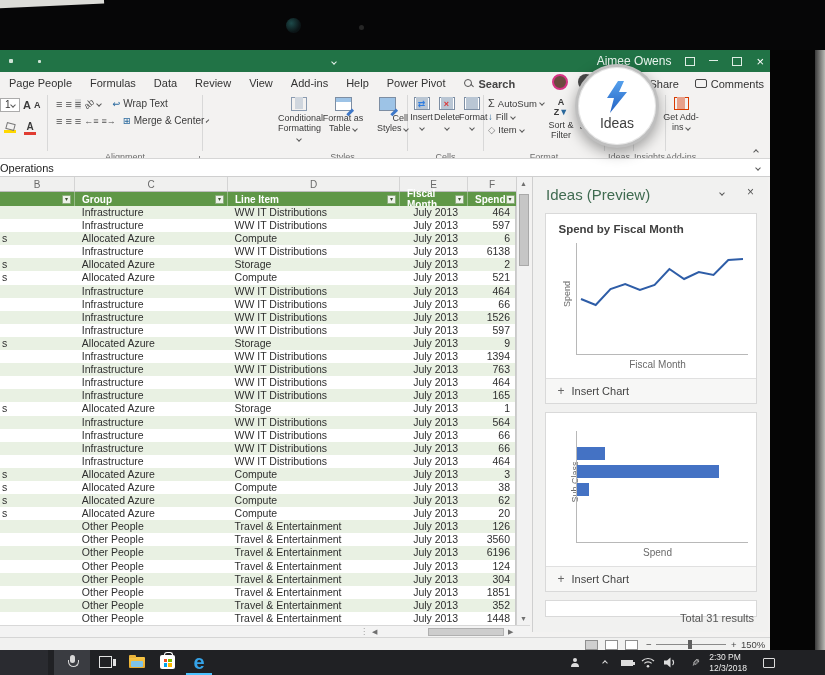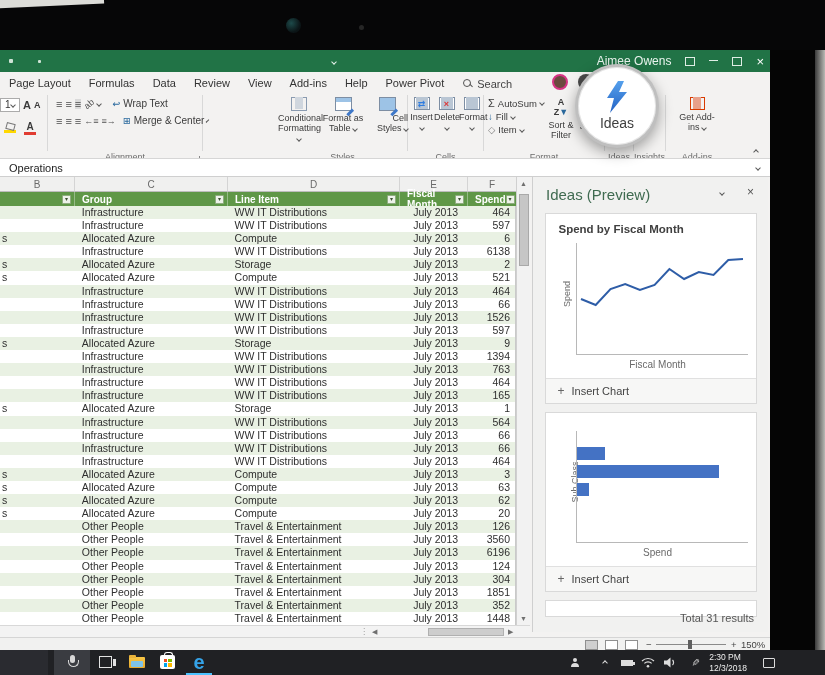--- a/index.html
+++ b/index.html
@@ -32,21 +32,21 @@
 
   
   .chev{display:inline-block;width:4px;height:4px;border-right:1px solid #5a5a5a;border-bottom:1px solid #5a5a5a;
         transform:rotate(45deg);vertical-align:middle;}
   .chev.w{border-color:#e8f2ec;}
   .chev.up{transform:rotate(-135deg);}
 
   
   .tabrow{left:0;top:22px;width:100%;height:23px;display:flex;align-items:center;font-size:11px;color:#333;}
   .rtab{padding:0 9px;line-height:23px;white-space:nowrap;}
-  .searchbox{display:flex;align-items:center;gap:5px;margin-left:10px;color:#444;}
+  .searchbox{display:flex;align-items:center;gap:5px;margin-left:10px;color:#444;font-weight:bold;}
   .s-icon{position:relative;width:9px;height:9px;}
   .s-icon::before{content:"";position:absolute;left:0;top:0;width:6px;height:6px;border:1.4px solid #555;border-radius:50%;}
   .s-icon::after{content:"";position:absolute;left:6px;top:6px;width:4px;height:1.4px;background:#555;transform:rotate(45deg);}
   .tr-right{position:absolute;right:8px;top:0;height:23px;display:flex;align-items:center;gap:16px;font-size:11px;color:#333;}
   .avatar{position:absolute;top:2px;width:16px;height:16px;border-radius:50%;}
   .share-ic{position:relative;width:9px;height:9px;margin-right:4px;display:inline-block;}
   .share-ic::before{content:"";position:absolute;left:2.5px;top:0;width:4px;height:4px;border-radius:50%;background:#444;}
   .share-ic::after{content:"";position:absolute;left:0;top:4.5px;width:9px;height:4.5px;border-radius:5px 5px 0 0;background:#444;}
   .bubble-ic{display:inline-block;width:12px;height:9px;border:1.2px solid #444;border-radius:2px;margin-right:4px;}
 
@@ -73,21 +73,21 @@
   .collapse-chev{position:absolute;right:14px;bottom:4px;}
 
   
   .magnifier{left:575px;top:64px;width:84px;height:84px;border-radius:50%;background:#fff;
              border:3px solid rgba(180,180,180,.85);box-shadow:0 5px 14px rgba(0,0,0,.35),inset 0 0 0 1px #e6e6e6;
              z-index:40;display:flex;flex-direction:column;align-items:center;justify-content:center;gap:2px;}
   .mag-label{font-size:14px;color:#3f3f3f;}
 
   
   .fbar{left:0;top:108px;width:100%;height:19px;background:#fff;border-top:1px solid #d6d6d6;border-bottom:1px solid #cfcfcf;
-        font-size:11px;color:#222;line-height:18px;padding-left:9px;}
+        font-size:11px;color:#222;line-height:18px;}
   .fbar-chev{position:absolute;right:12px;top:7px;}
 
   
   .colheads{left:0;top:127px;width:516px;height:15px;display:flex;background:#f0f0ef;}
   .clh{height:15px;background:#f0f0ef;border-right:1px solid #d4d4d4;border-bottom:1px solid #bdbdbd;
        color:#6a6a6a;font-size:10px;text-align:center;line-height:15px;}
   .thead{left:0;top:142px;width:516px;height:14px;display:flex;}
   .hcell{display:flex;align-items:center;justify-content:space-between;background:#5f9747;color:#fff;
          font-weight:700;font-size:10px;height:14px;padding:0 3px 0 7px;border-right:1px solid rgba(255,255,255,.35);}
   .fb{width:9px;height:9px;background:#edf2e9;border:1px solid #8fac80;color:#3c5032;font-size:6px;line-height:7px;
@@ -190,35 +190,39 @@
         <span class="username">Aimee Owens</span>
         <span class="wicon"></span>
         <span class="wmin"></span>
         <span class="wicon"></span>
         <span class="wclose">×</span>
       </div>
     </div>
 
     <div class="abs tabrow">
       <div id="tabs" style="display:flex;">
-          <div class="rtab">Page Layout</div>
+          <div class="rtab">Page People</div>
           <div class="rtab">Formulas</div>
           <div class="rtab">Data</div>
           <div class="rtab">Review</div>
           <div class="rtab">View</div>
           <div class="rtab">Add-ins</div>
           <div class="rtab">Help</div>
           <div class="rtab">Power Pivot</div>
         </div>
       <div class="searchbox">
         <span class="s-icon"></span>
         <span>Search</span>
       </div>
       <span class="avatar" style="left:552px;background:#6b4a3f;border:2px solid #d63384;"></span>
       <span class="avatar" style="left:578px;background:#4a4a4a;"></span>
+      <div class="tr-right">
+        <span><span class="share-ic"></span><span>Share</span></span>
+        <span><span class="bubble-ic"></span><span>Comments</span></span>
+      </div>
     </div>
 
     <div class="abs ribbon">
 
       <div class="rgroup" style="left:0;width:48px;">
         <div class="mini-row" style="margin-top:3px;">
           <span class="selbox" style="width:20px;height:14px;">
             <span>1</span>
               <span class="chev"></span>
           </span>
@@ -327,21 +331,21 @@
         <div class="glabel">Format</div>
       </div>
 
       <div class="rgroup" style="left:604px;width:30px;border-left:1px solid #d8d8d8;">
         <div class="glabel">Ideas</div>
       </div>
       <div class="rgroup" style="left:634px;width:32px;">
         <div class="glabel">Insights</div>
       </div>
 
-      <div class="rgroup" style="left:666px;width:62px;border-right:none;text-decoration:underline;">
+      <div class="rgroup" style="left:650px;width:62px;border-right:none;text-decoration:underline;">
         <div class="rbtn-big" style="left:10px;">
           <span class="ric grid4" style="border-color:#d83b01;width:15px;height:13px;"><i style="border-color:#e8a08a;"></i><i style="border-color:#e8a08a;"></i><i style="border-color:#e8a08a;"></i><i style="border-color:#e8a08a;"></i></span>
           <span>Get Add-ins</span> <span class="chev"></span>
         </div>
         <div class="glabel">Add-ins</div>
       </div>
 
       <span class="chev up collapse-chev"></span>
     </div>
 
@@ -526,21 +530,21 @@
           <div class="gc gc-g">Allocated Azure</div>
           <div class="gc gc-i">Compute</div>
           <div class="gc gc-m">July 2013</div>
           <div class="gc gc-s">3</div>
         </div>
         <div class="grow">
           <div class="gc gc-b">s</div>
           <div class="gc gc-g">Allocated Azure</div>
           <div class="gc gc-i">Compute</div>
           <div class="gc gc-m">July 2013</div>
-          <div class="gc gc-s">63</div>
+          <div class="gc gc-s">38</div>
         </div>
         <div class="grow alt">
           <div class="gc gc-b">s</div>
           <div class="gc gc-g">Allocated Azure</div>
           <div class="gc gc-i">Compute</div>
           <div class="gc gc-m">July 2013</div>
           <div class="gc gc-s">62</div>
         </div>
         <div class="grow">
           <div class="gc gc-b">s</div>

